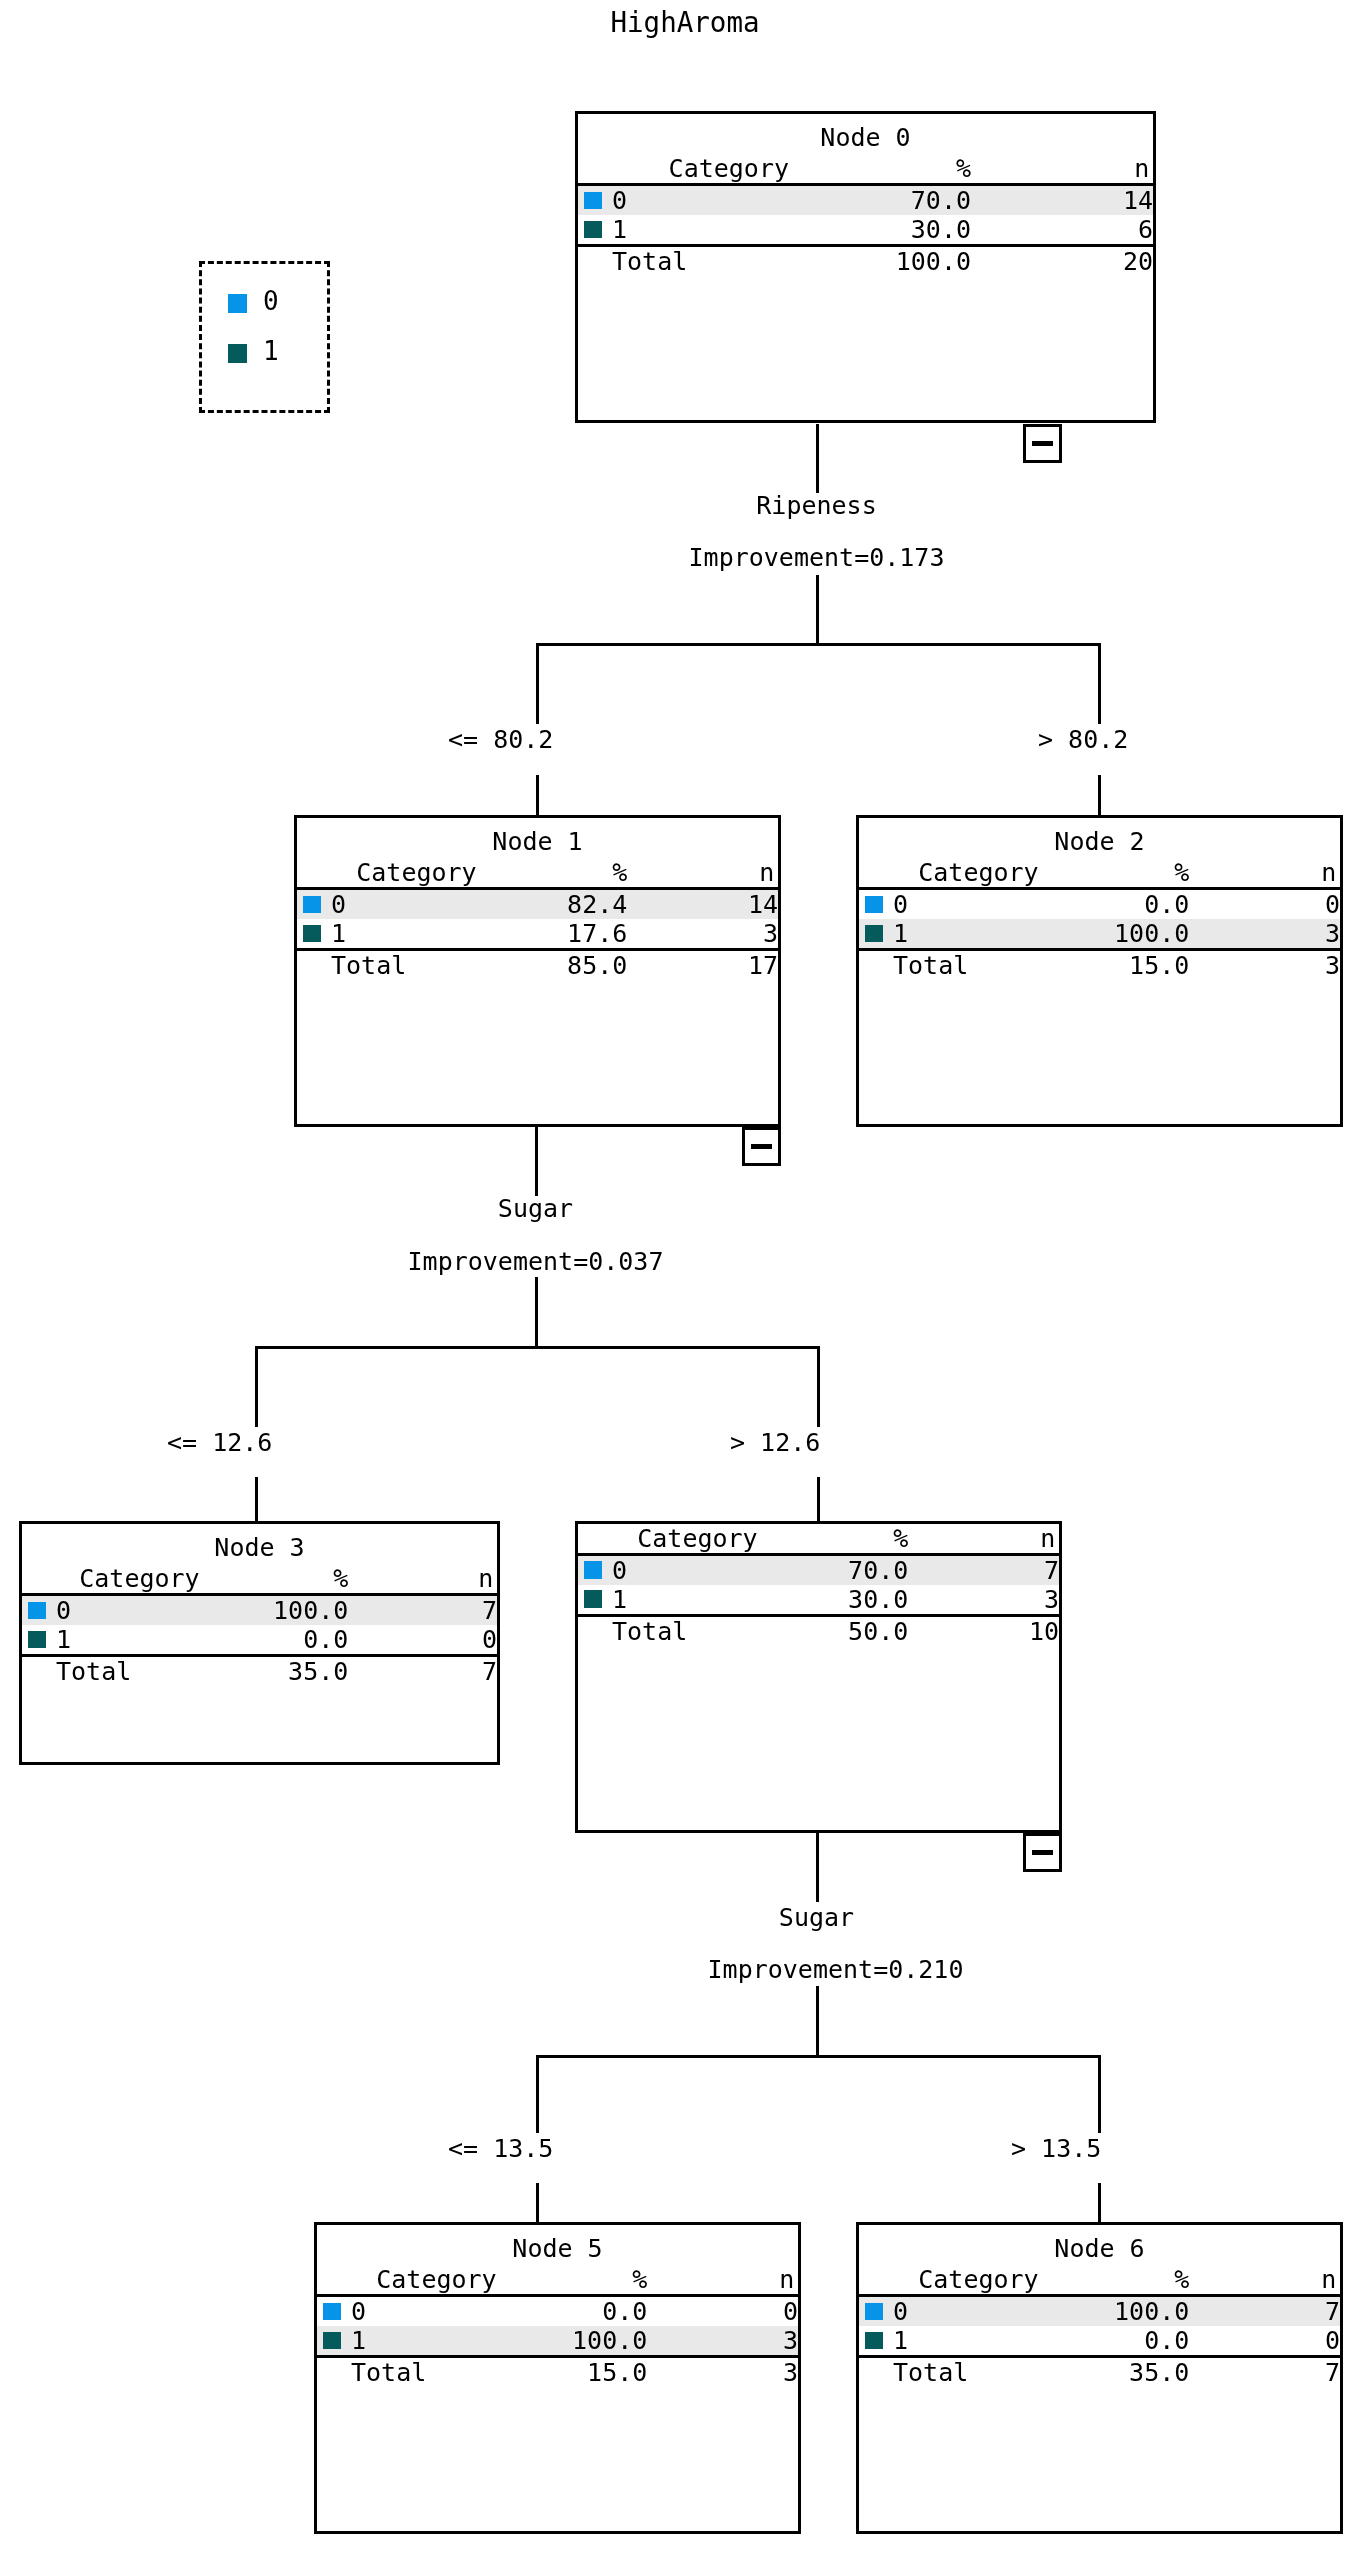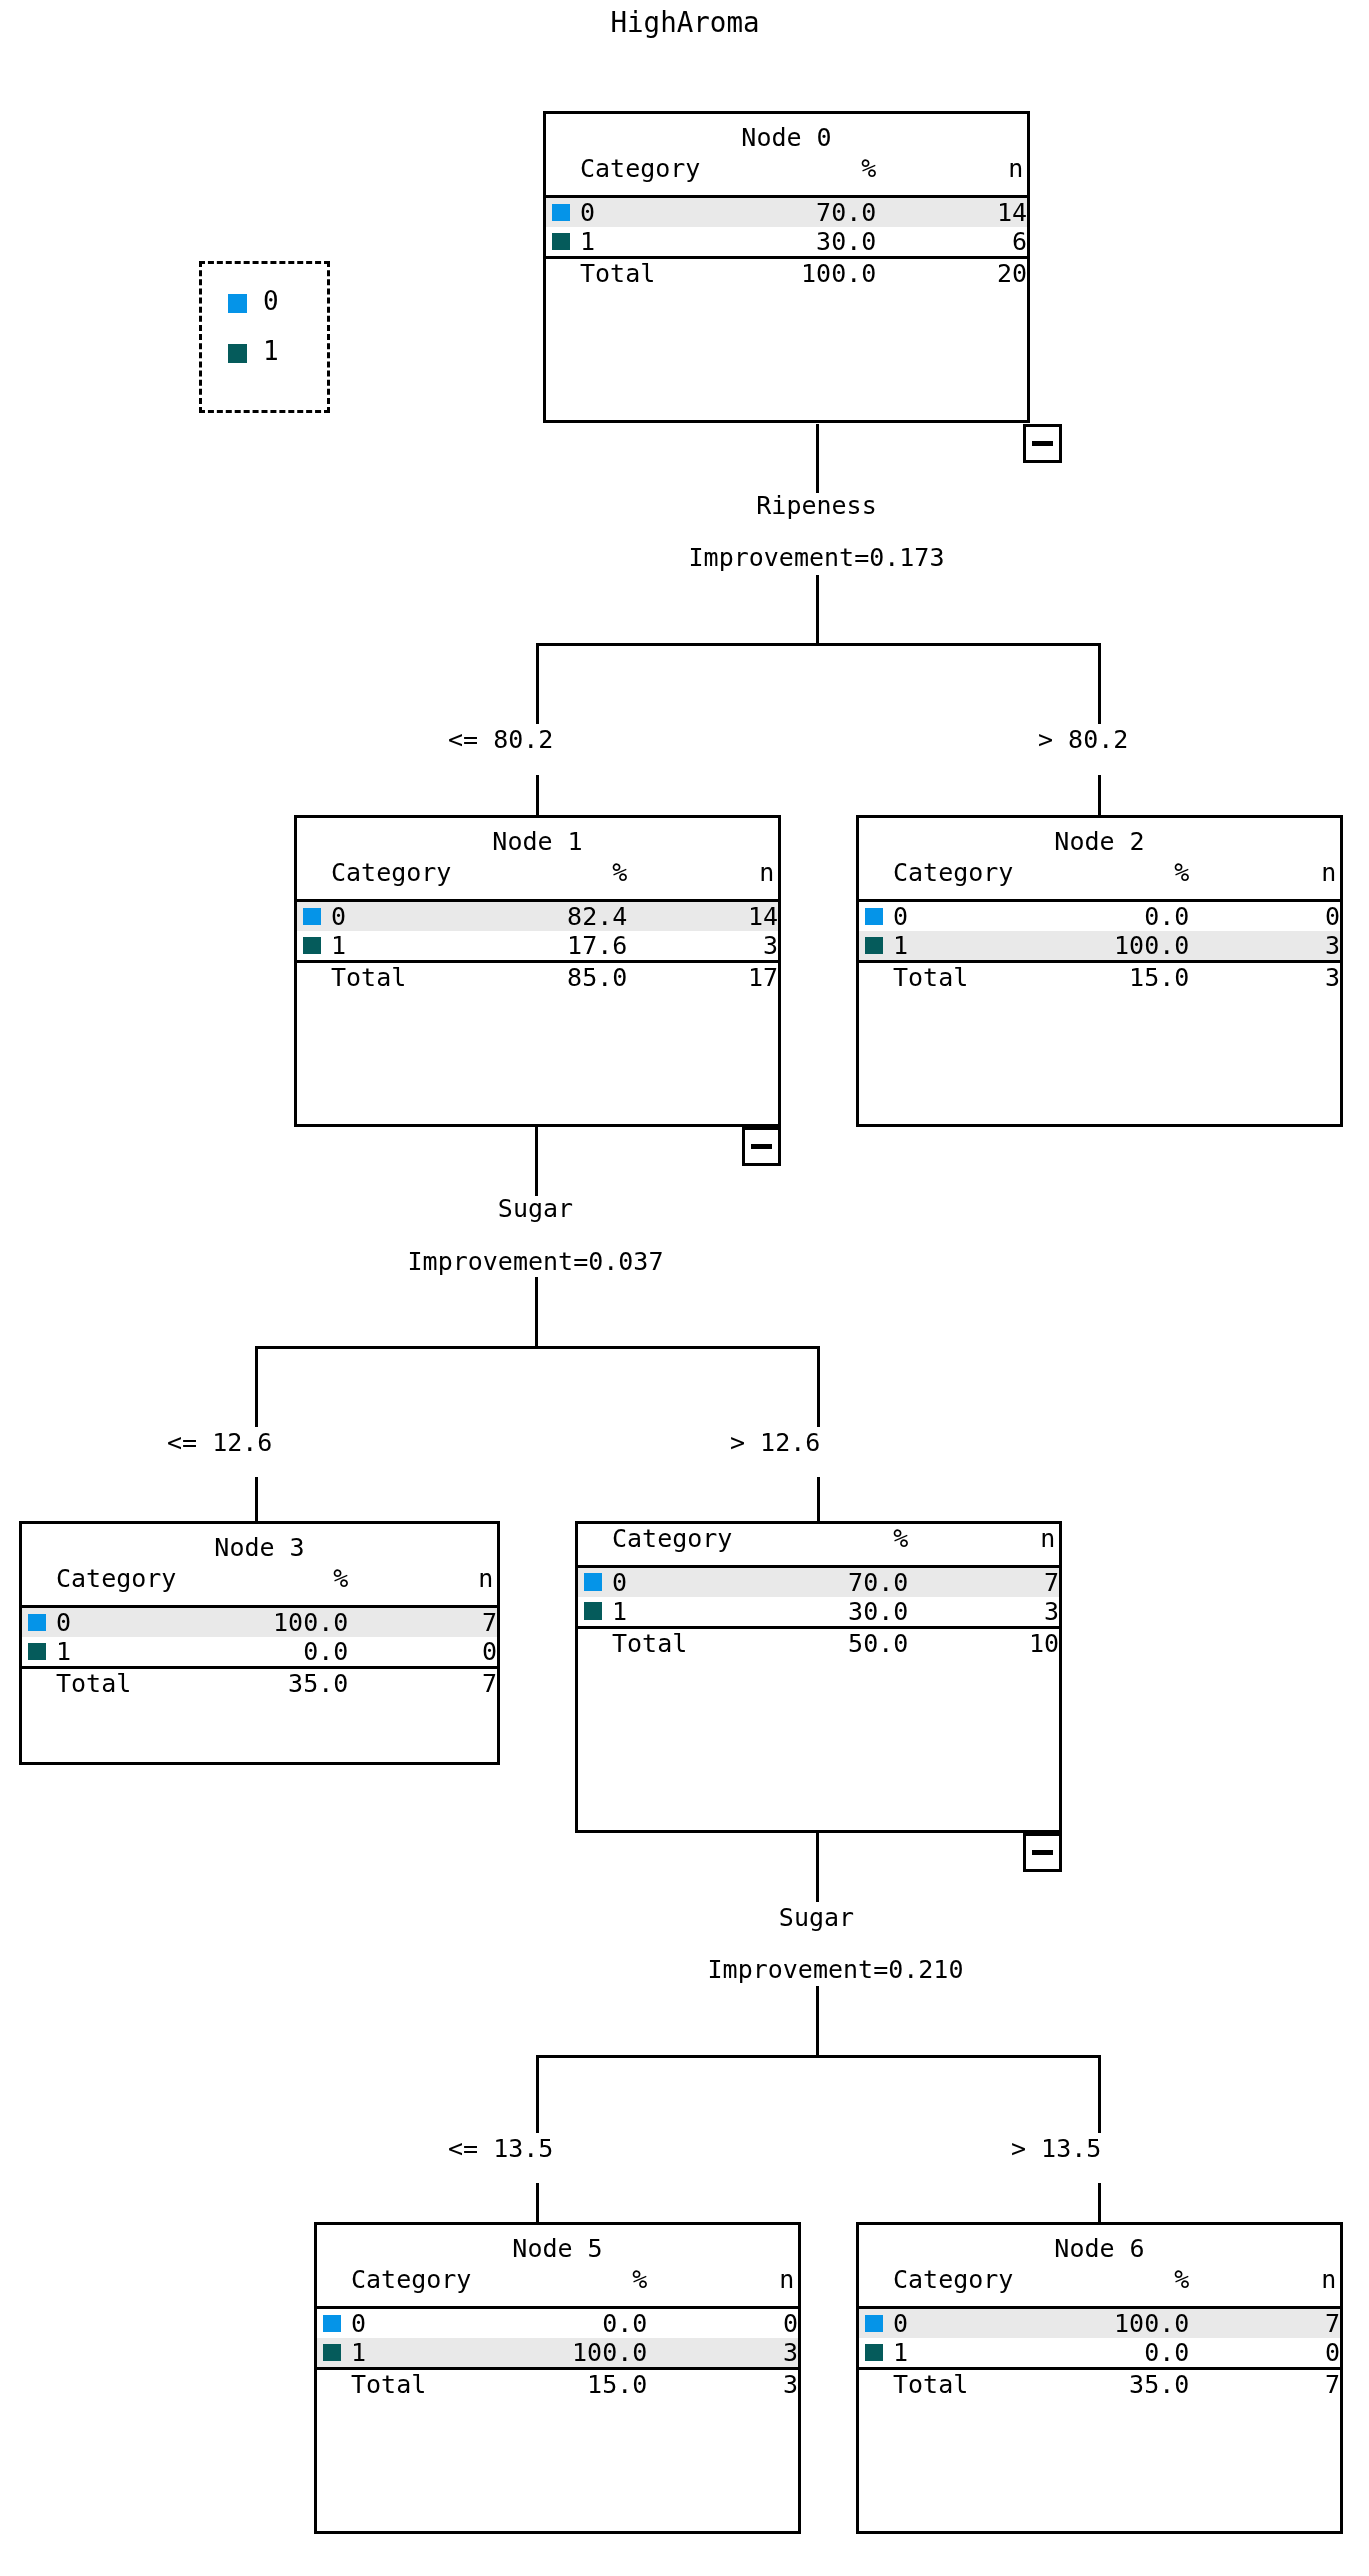--- a/index.html
+++ b/index.html
@@ -95,21 +95,21 @@
   }
   .c-swatch { width: 29px; }
   .c-cat    { text-align: left; }
   .c-pct    { text-align: right; }
   .c-n      { text-align: right; padding-right: 3.7px; }
 
   thead th.c-cat { text-align: left; padding-left: 5px; }
   thead th.c-pct { text-align: right; }
   thead th.c-n   { text-align: right; padding-right: 3.7px; }
 
-  tr.head-row th { border-bottom: 3.1px solid #000; padding-bottom: 12px; }
+  tr.head-row th { border-bottom: 3.1px solid #000; padding-bottom: 0px; text-align: right; }
   tr.total-row td { border-top: 3.1px solid #000; }
   tr.cat-row.highlight td { background: #e9e9e9; }
 
   .sw {
     display: inline-block;
     width: 17.5px;
     height: 17.5px;
     margin-left: 6.2px;
     vertical-align: middle;
     position: relative;
@@ -167,21 +167,21 @@
     <div class="legend-row r0">
       <span class="legend-swatch" style="background:#0594e8"></span>
       <span class="legend-label">0</span>
     </div>
     <div class="legend-row r1">
       <span class="legend-swatch" style="background:#055b5b"></span>
       <span class="legend-label">1</span>
     </div>
   </div>
 
-  <div class="node" id="node0" style="left:543px; top:111px; width:487px; height:312px;">
+  <div class="node" id="node0" style="left:575px; top:111px; width:581px; height:312px;">
     <div class="node-title">Node 0</div>
     <table class="node-table">
       <thead>
         <tr class="head-row">
           <th class="c-swatch"></th>
           <th class="c-cat">Category</th>
           <th class="c-pct">%</th>
           <th class="c-n">n</th>
         </tr>
       </thead>

